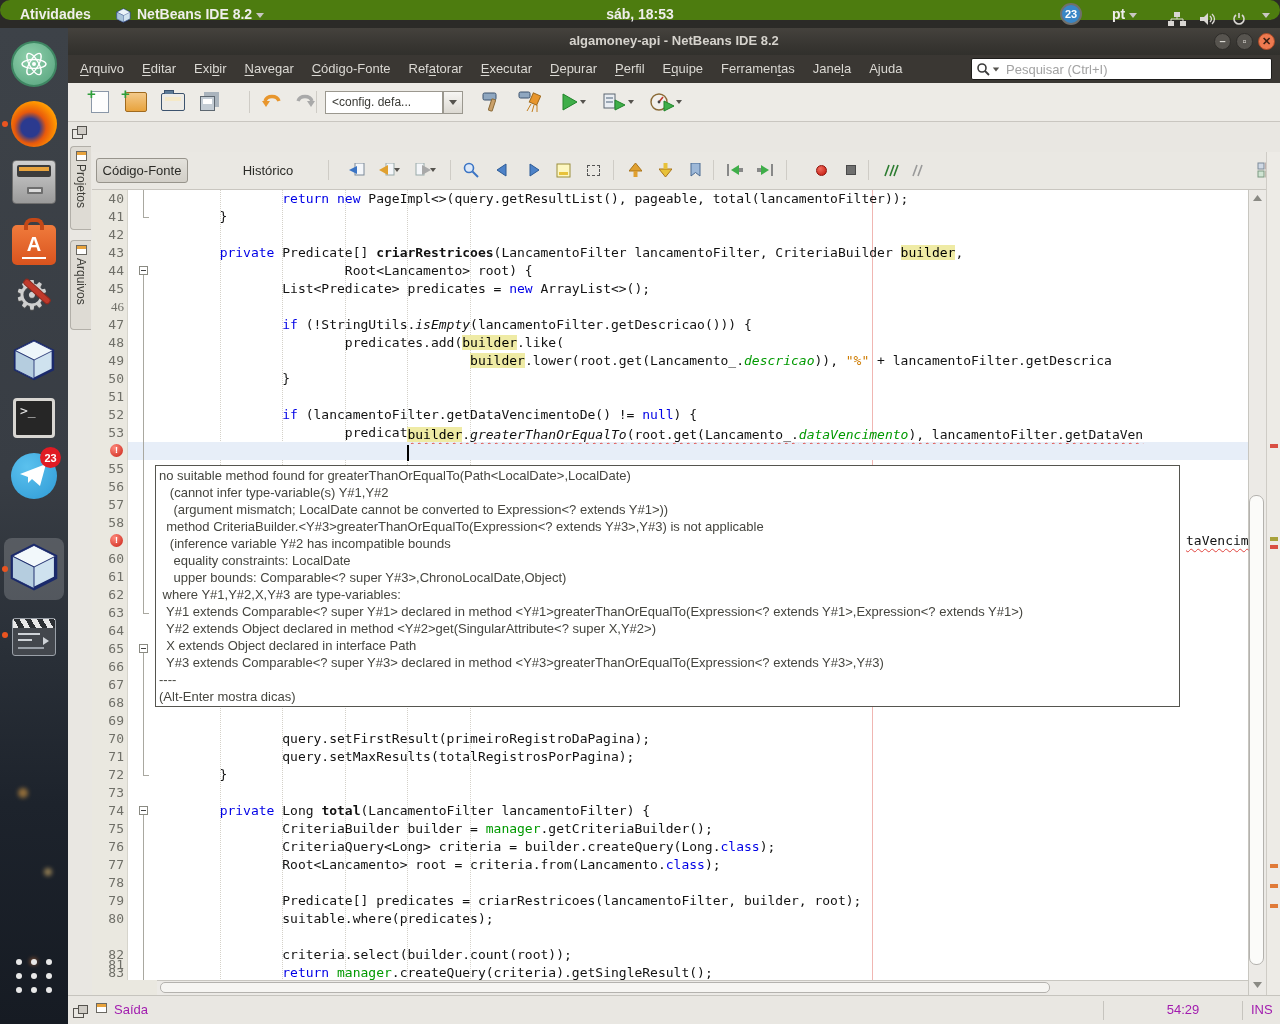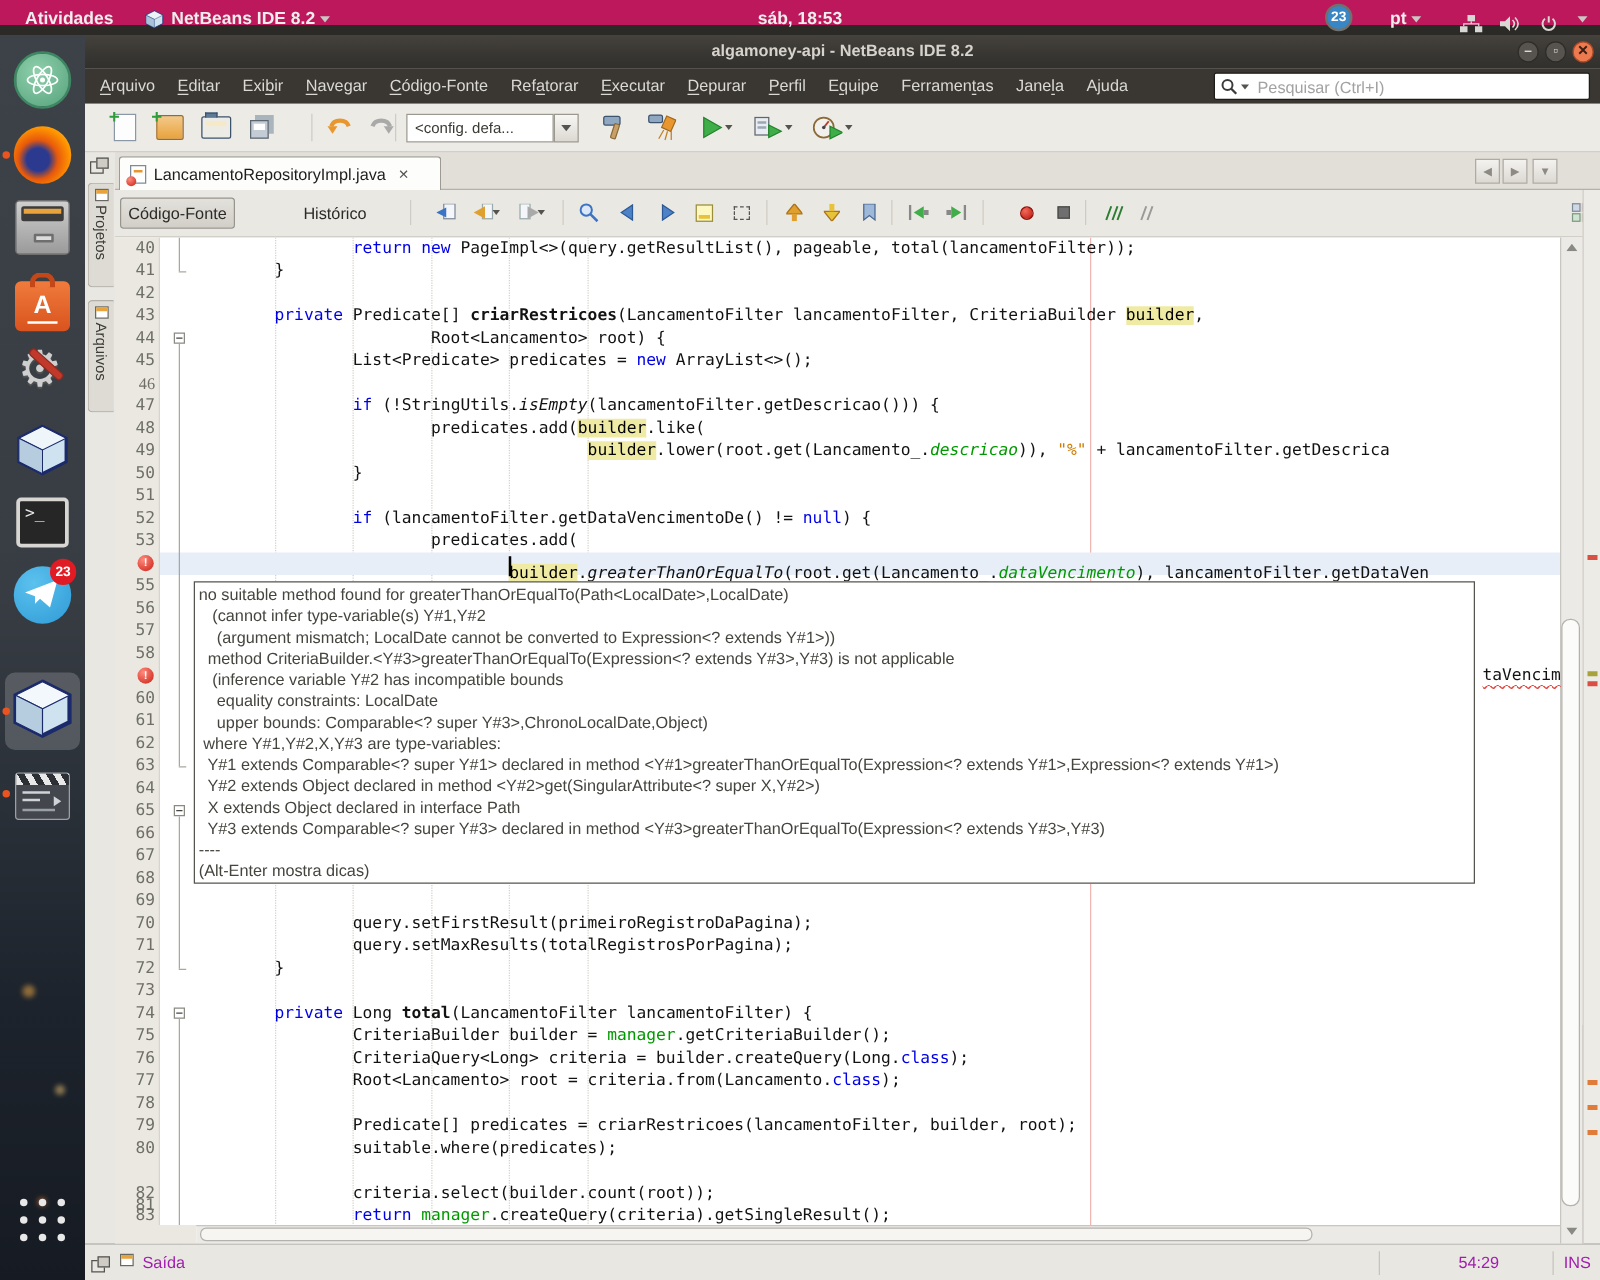--- a/index.html
+++ b/index.html
@@ -1,20 +1,20 @@
 <!DOCTYPE html>
 <html><head>
 <meta charset="utf-8">
 <style>
   html,body{margin:0;padding:0;background:#000;}
   *{box-sizing:border-box;}
   #screen{position:relative;width:1280px;height:1024px;overflow:hidden;font-family:"Liberation Sans",sans-serif;background:#2b2a27;}
 
   
-  #topbar{position:absolute;left:0;top:0;width:1280px;height:20px;background:#be185d;color:#efeeec;font-size:14px;font-weight:700;}
+  #topbar{position:absolute;left:0;top:0;width:1280px;height:20px;background:#4d7c0f;color:#efeeec;font-size:14px;font-weight:700;border-radius:14px;}
   #topbar .item{position:absolute;top:0;height:28px;line-height:28px;}
   .tri-down{display:inline-block;width:0;height:0;border-left:4px solid transparent;border-right:4px solid transparent;border-top:5px solid #c9c7c3;vertical-align:middle;margin-left:4px;}
   #tb-badge{position:absolute;left:1060px;top:3px;width:22px;height:22px;border-radius:50%;background:#3986c6;border:2px solid #70706c;color:#fff;font-size:11px;font-weight:700;display:flex;align-items:center;justify-content:center;}
 
   
   #launcher{position:absolute;left:0;top:28px;width:68px;height:996px;background:linear-gradient(180deg,#3d4248 0%,#383d44 45%,#2a3038 62%,#1d232c 78%,#161b23 100%);}
   .lticon{position:absolute;left:10px;width:48px;height:48px;display:flex;align-items:center;justify-content:center;}
   .dot-ind{position:absolute;left:2px;width:6px;height:6px;border-radius:50%;background:#e95420;}
   .circle48{width:46px;height:46px;border-radius:50%;}
   .badge-red{position:absolute;right:-4px;top:-6px;min-width:21px;height:21px;border-radius:11px;background:#e01b24;color:#fff;font-size:11px;font-weight:700;display:flex;align-items:center;justify-content:center;padding:0 4px;}
@@ -345,34 +345,20 @@
         <svg width="24" height="20" viewBox="0 0 24 20">
             <circle cx="9" cy="10" r="8" fill="#f2f0ec" stroke="#8a6a36" stroke-width="1.4"></circle>
             <path d="M9 10 L13 5" stroke="#c0392b" stroke-width="1.6"></path>
             <circle cx="9" cy="10" r="1.4" fill="#444"></circle>
             <polygon points="14,9 24,14 14,19" fill="#3fae49" stroke="#20842a"></polygon>
           </svg>
       </div>
       <div class="dd" style="left:608px;top:17px"></div>
     </div>
 
-    <div id="tabrow">
-      <div style="position:absolute;left:4px;top:8px" class="dockicon"></div>
-      <div id="filetab">
-        <div style="position:relative;width:13px;height:15px;background:#fff;border:1px solid #7d8a99;margin-right:6px">
-          <div style="position:absolute;left:2px;top:3px;width:7px;height:2px;background:#e8962d"></div>
-          <div style="position:absolute;left:-4px;bottom:-3px;width:8px;height:8px;border-radius:50%;background:radial-gradient(circle at 35% 30%,#ff8a7d,#c81e12)"></div>
-        </div>
-        <span>LancamentoRepositoryImpl.java</span>
-        <span style="margin-left:10px;color:#555;font-size:14px">×</span>
-      </div>
-      <div class="navbtn" style="left:1112px">◀</div>
-      <div class="navbtn" style="left:1134px">▶</div>
-      <div class="navbtn" style="left:1158px">▼</div>
-    </div>
 
     <div id="edtoolbar">
       <div id="btn-source">
           <span>Código-Fonte</span>
         </div>
       <div id="btn-history">
           <span>Histórico</span>
         </div>
       <div class="esep" style="left:260px"></div>
       <div class="eicon" style="left:278px">
@@ -526,21 +512,21 @@
           <div class="lnum" style="top: 180px;">50</div>
           <div class="ctext" style="top: 180px;"><span class="tk-d">                }</span></div>
           <div class="lnum" style="top: 198px;">51</div>
           <div class="ctext" style="top: 198px;"></div>
           <div class="lnum" style="top: 216px;">52</div>
           <div class="ctext" style="top: 216px;"><span class="tk-d">                </span><span class="tk-k">if</span><span class="tk-d"> (lancamentoFilter.getDataVencimentoDe() != </span><span class="tk-k">null</span><span class="tk-d">) {</span></div>
           <div class="lnum" style="top: 234px;">53</div>
           <div class="ctext" style="top: 234px;"><span class="tk-d">                        predicates.add(</span></div>
           <div class="curline" style="top: 252px;"></div>
           <div class="errball" style="top: 254px;">!</div>
-          <div class="ctext" style="top: 236px; margin-top: 24px;"><span class="tk-d">                                </span><span class="tk-hl err">builder</span><span class="tk-d err">.</span><span class="tk-d tk-i err">greaterThanOrEqualTo</span><span class="tk-d err">(root.get(Lancamento_.</span><span class="tk-fi err">dataVencimento</span><span class="tk-d err">), lancamentoFilter.getDataVen</span></div>
+          <div class="ctext" style="top: 236px;"><span class="tk-d">                                </span><span class="tk-hl err">builder</span><span class="tk-d err">.</span><span class="tk-d tk-i err">greaterThanOrEqualTo</span><span class="tk-d err">(root.get(Lancamento_.</span><span class="tk-fi err">dataVencimento</span><span class="tk-d err">), lancamentoFilter.getDataVen</span></div>
           <div class="lnum" style="top: 270px;">55</div>
           <div class="ctext" style="top: 270px;"></div>
           <div class="lnum" style="top: 288px;">56</div>
           <div class="ctext" style="top: 288px;"></div>
           <div class="lnum" style="top: 306px;">57</div>
           <div class="ctext" style="top: 306px;"></div>
           <div class="lnum" style="top: 324px;">58</div>
           <div class="ctext" style="top: 324px;"></div>
           <div class="errball" style="top: 344px;">!</div>
           <div class="ctext" style="top: 342px;"></div>

